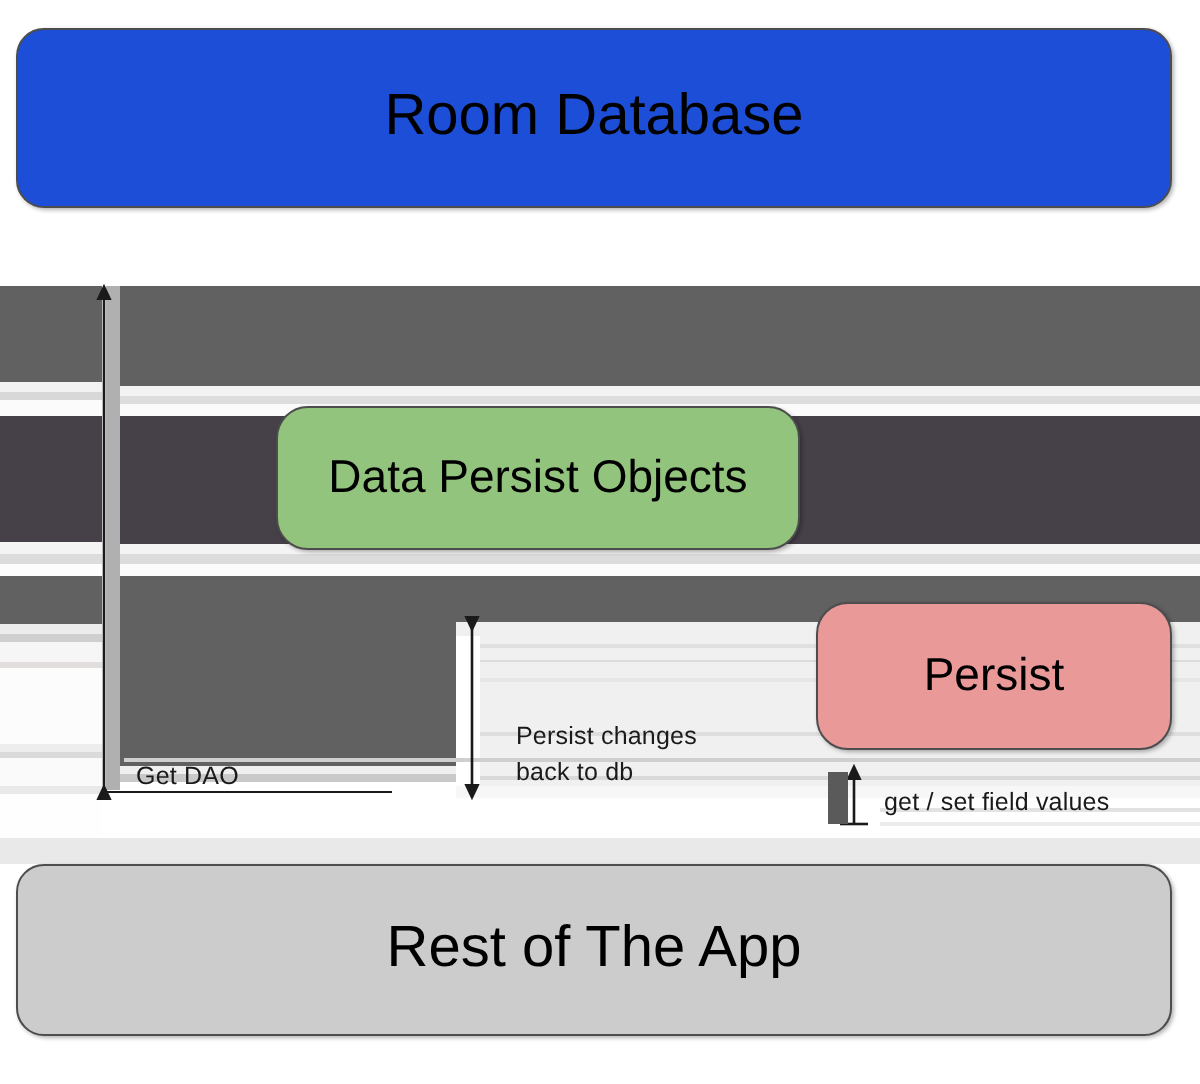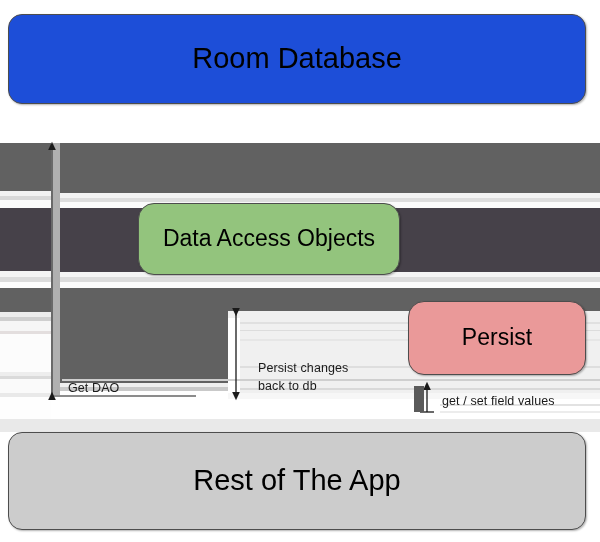--- a/index.html
+++ b/index.html
@@ -57,21 +57,21 @@
   }
   #node-entities {
     left: 408px; top: 301px;
     width: 178px; height: 74px;
     background: #ea9999;
     font-size: 23px;
     border-radius: 16px;
   }
   #node-rest {
     left: 8px; top: 432px;
-    width: 578px; height: 98px;
+    width: 578px; height: 86px;
     background: #cccccc;
     font-size: 29px;
   }
 
   
   .conn {
     position: absolute;
     pointer-events: none;
   }
   .edge-label {
@@ -171,21 +171,21 @@
   <div class="edge-label" style="left:258px; top:359px;">Persist changes
 back to db</div>
 
   <div class="edge-label" style="left:442px; top:392px;">get / set field values</div>
 
   <div class="node" id="node-room">
     <span class="node-label">Room Database</span>
   </div>
 
   <div class="node" id="node-dao">
-    <span class="node-label">Data Access Objects</span>
+    <span class="node-label">Data Persist Objects</span>
   </div>
 
   <div class="node" id="node-entities">
     <span class="node-label">Persist</span>
   </div>
 
   <div class="node" id="node-rest">
     <span class="node-label">Rest of The App</span>
   </div>
 

